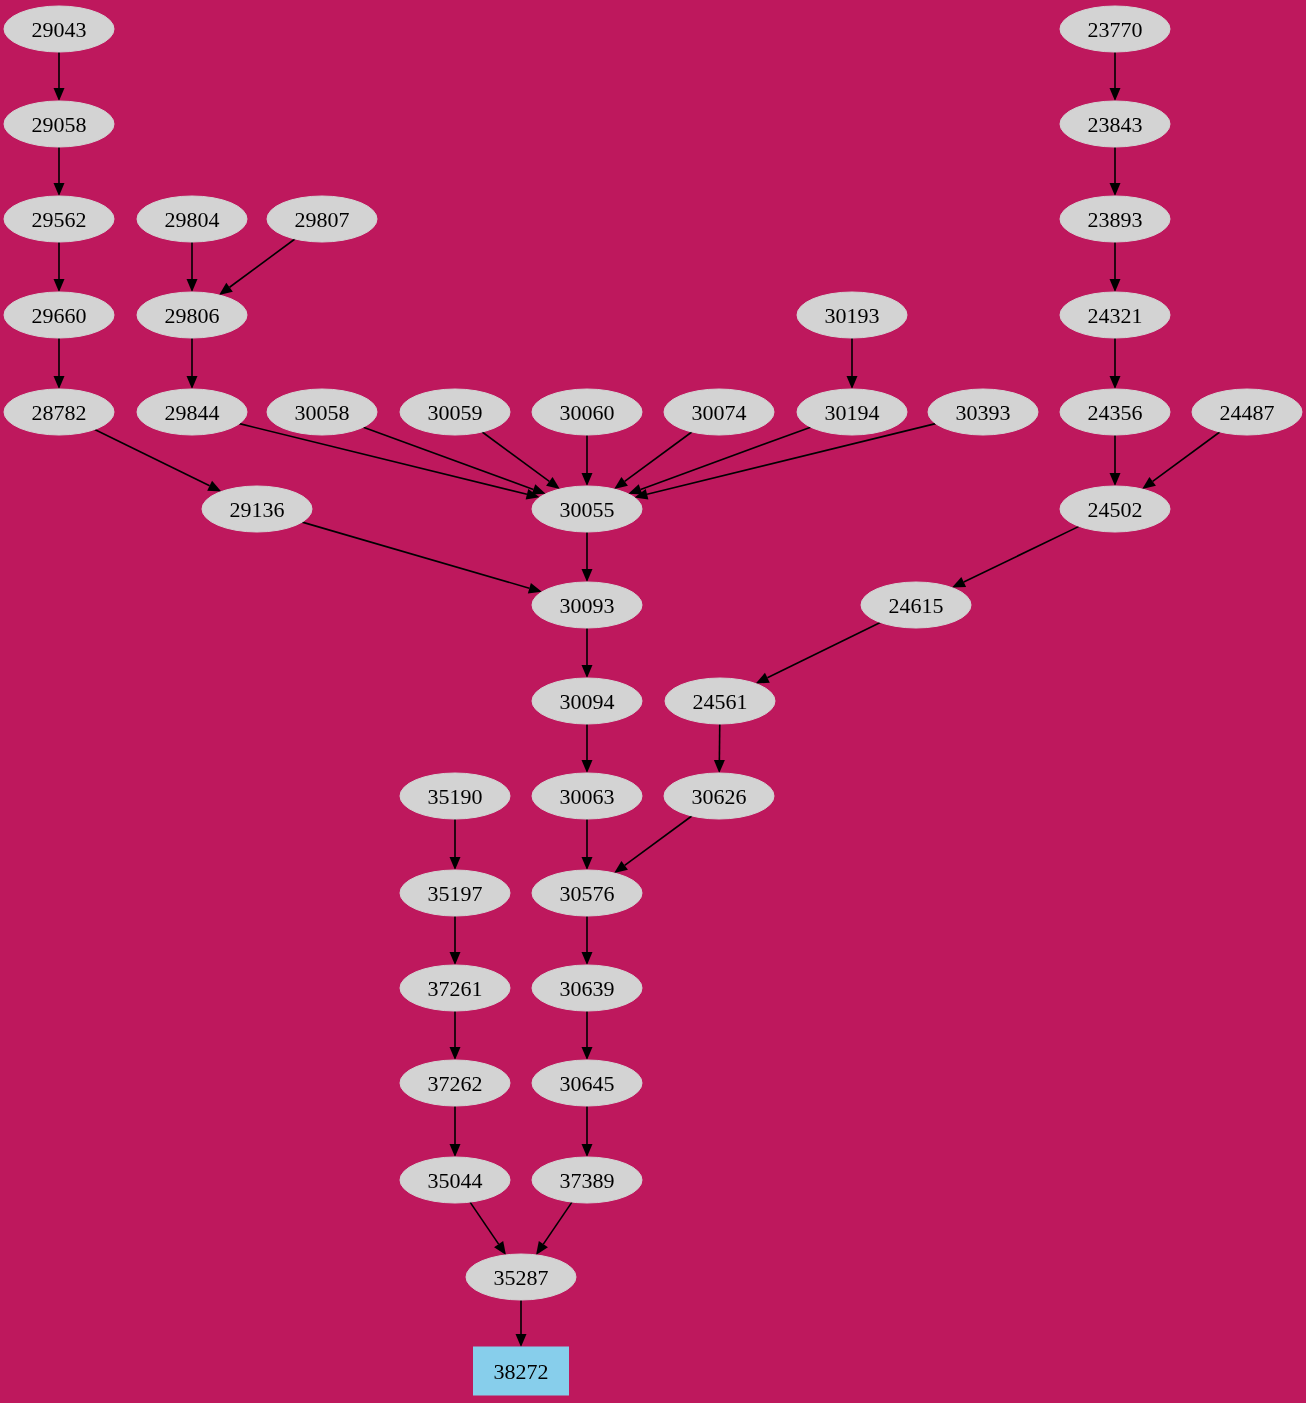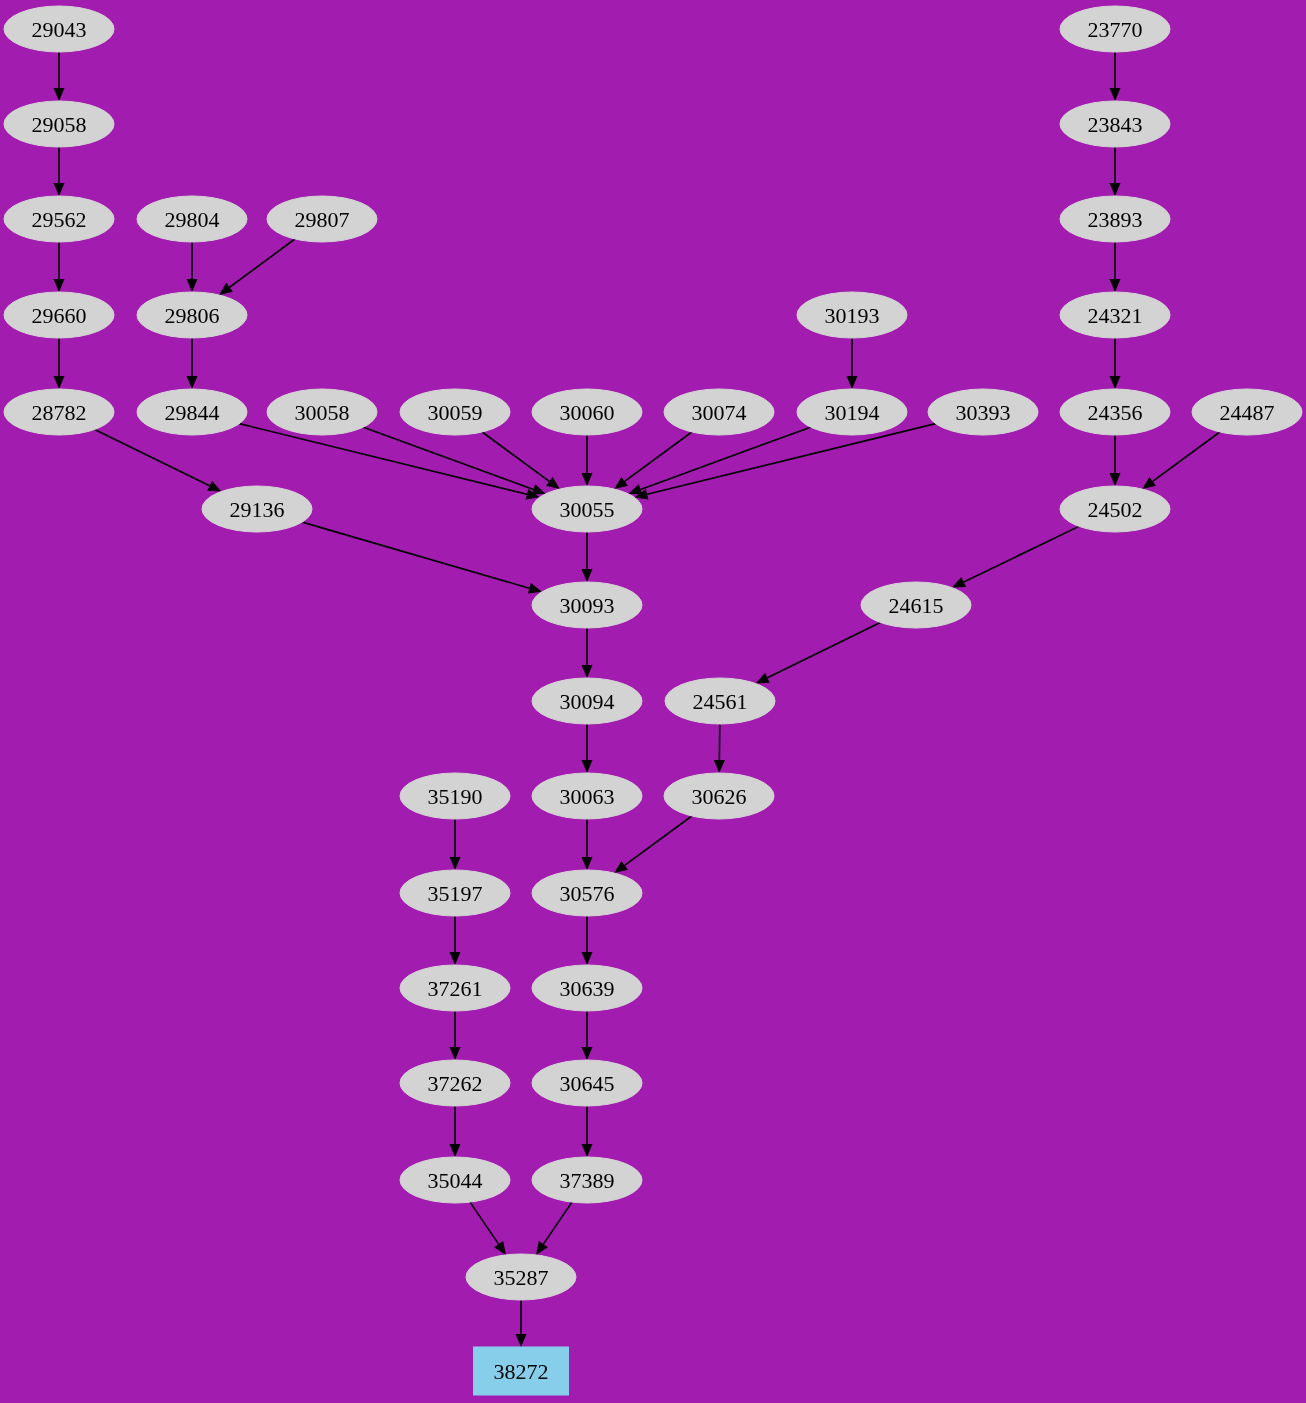--- a/index.html
+++ b/index.html
@@ -4,21 +4,21 @@
 <style>
   html, body {
     margin: 0;
     padding: 0;
     background: #ffffff;
   }
   .graph-canvas {
     position: relative;
     width: 1306px;
     height: 1403px;
-    background: #a21caf;
+    background: #be185d;
     font-family: "Liberation Serif", "DejaVu Serif", serif;
   }
   svg { display: block; }
   .node-label {
     font-family: "Liberation Serif", "DejaVu Serif", serif;
     font-size: 22px;
     fill: #000000;
     text-anchor: middle;
   }
   .edge-line {

